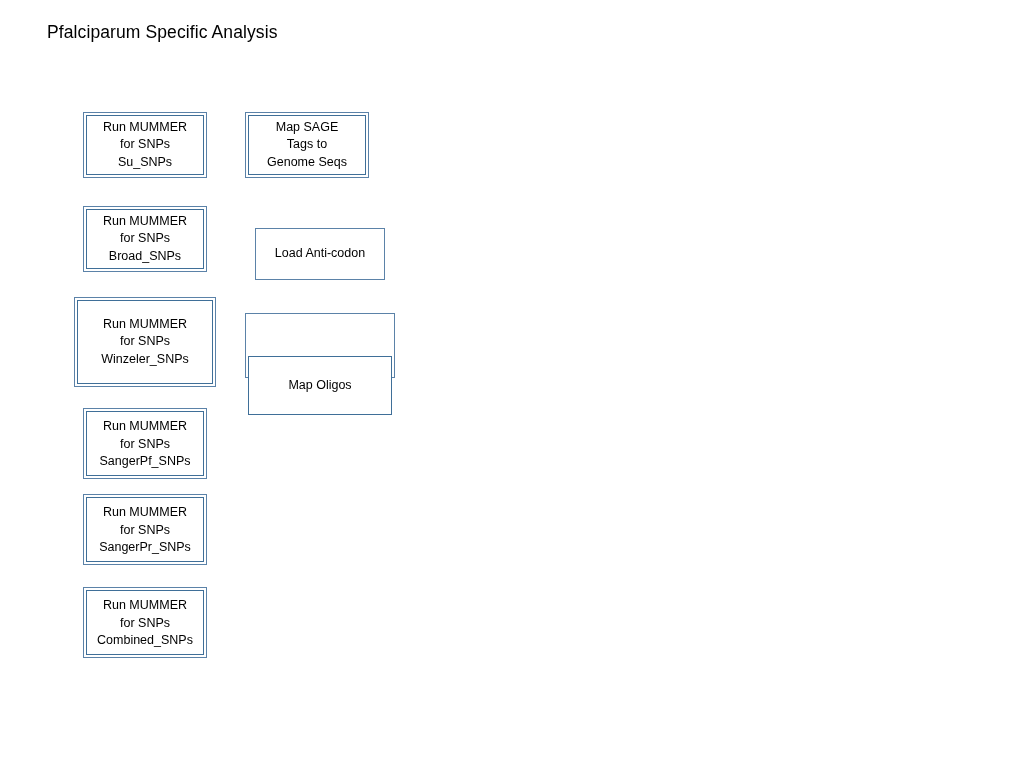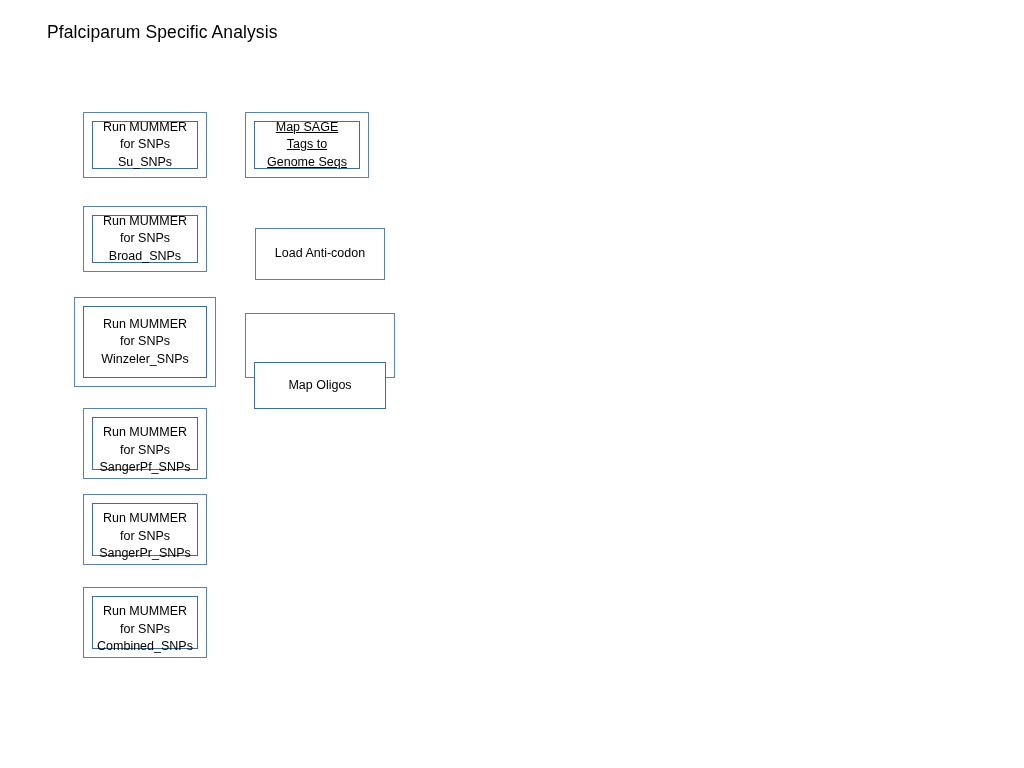--- a/index.html
+++ b/index.html
@@ -38,21 +38,21 @@
   
   .node {
     position: absolute;
     box-sizing: border-box;
     background: #ffffff;
   }
 
   
   .node.double {
     border: 1px solid #5b82a8;
-    padding: 8px;
+    padding: 2px;
   }
   .node.double > .inner {
     box-sizing: border-box;
     width: 100%;
     height: 100%;
     border: 1px solid #3f6manual;
   }
 
   
   .node.single {
@@ -100,21 +100,21 @@
   <div class="page-title">Pfalciparum Specific Analysis</div>
 
 <div class="node double" style="left: 66px; top: 112px; width: 124px; height: 66px; border-color: rgb(91, 130, 168); background: rgb(255, 255, 255);">
       <div class="inner" style="border: 1px solid rgb(63, 111, 152);">
         <span class="node-label">Run MUMMER
 for SNPs
 Su_SNPs</span>
       </div>
     </div>
     <div class="node double" style="left: 228px; top: 112px; width: 124px; height: 66px; border-color: rgb(91, 130, 168); background: rgb(255, 255, 255);">
-      <div class="inner" style="border: 1px solid rgb(63, 111, 152); text-decoration: underline;">
+      <div class="inner" style="border: 1px solid rgb(63, 111, 152);">
         <span class="node-label">Map SAGE
 Tags to
 Genome Seqs</span>
       </div>
     </div>
     <div class="node double" style="left: 66px; top: 206px; width: 124px; height: 66px; border-color: rgb(91, 130, 168); background: rgb(255, 255, 255);">
       <div class="inner" style="border: 1px solid rgb(63, 111, 152);">
         <span class="node-label">Run MUMMER
 for SNPs
 Broad_SNPs</span>

